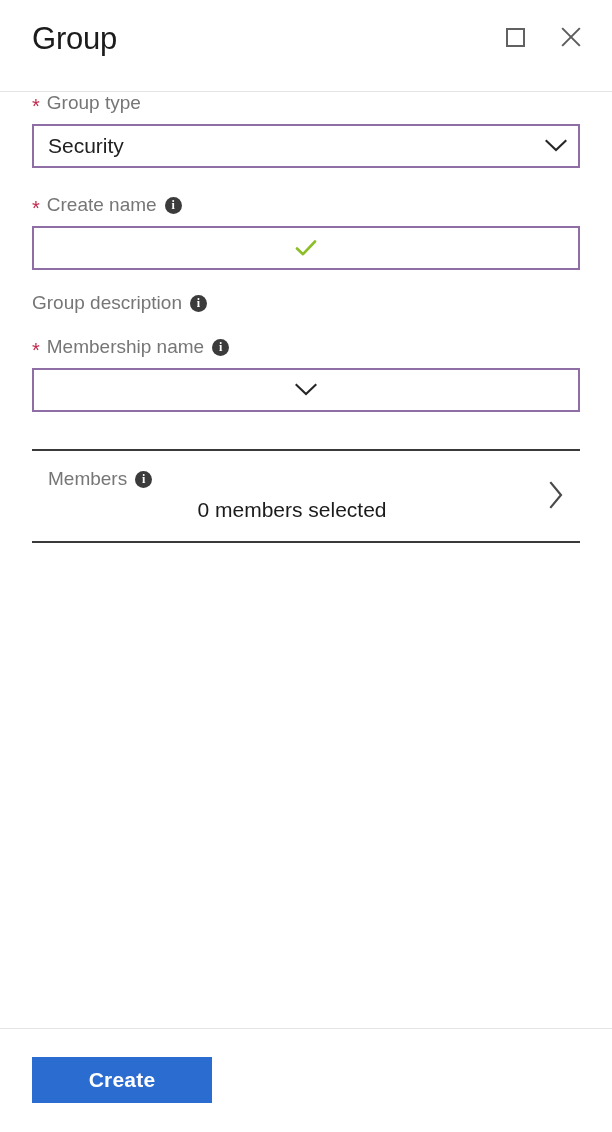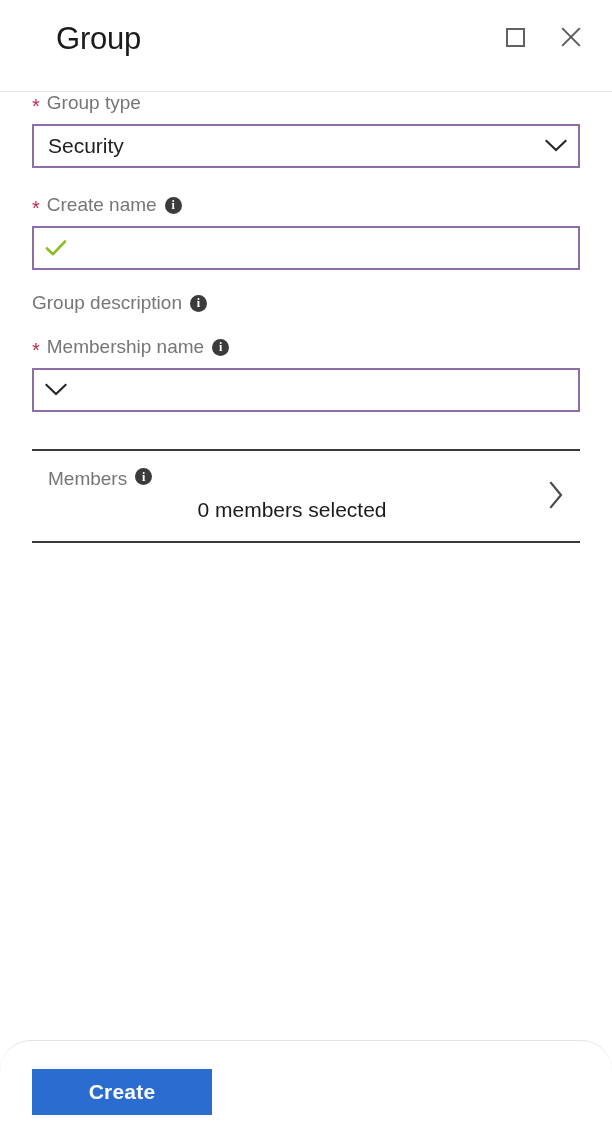--- a/index.html
+++ b/index.html
@@ -25,21 +25,20 @@
   }
   .blade-title {
     position: absolute;
     left: 32px;
     top: 21px;
     font-size: 31px;
     font-weight: 300;
     letter-spacing: -0.2px;
     color: #1b1b1b;
     line-height: 36px;
-    margin-left: 24px;
   }
   .header-actions {
     position: absolute;
     right: 26px;
     top: 22px;
     display: flex;
     align-items: center;
     gap: 26px;
   }
   .hdr-btn {
@@ -128,20 +127,21 @@
   .control {
     position: relative;
     margin-top: 10px;
     height: 44px;
     border: 2px solid #8e6ea4;
     background: #ffffff;
     box-sizing: border-box;
     display: flex;
     align-items: center;
     cursor: pointer;
+    justify-content: center;
   }
   .control-value {
     flex: 1;
     padding: 0 14px;
     font-size: 21px;
     color: #212121;
     font-weight: 400;
     line-height: 24px;
     white-space: nowrap;
     overflow: hidden;
@@ -177,21 +177,21 @@
   }
   .members-row {
     display: flex;
     align-items: center;
     padding: 17px 4px 19px 16px;
     cursor: pointer;
   }
   .members-text { flex: 1; }
   .members-label {
     display: flex;
-    align-items: flex-start;
+    align-items: center;
     font-size: 19px;
     color: #767676;
     line-height: 22px;
   }
   .members-value {
     margin-top: 7px;
     font-size: 21px;
     color: #1b1b1b;
     line-height: 25px;
     text-align: center;
@@ -204,24 +204,23 @@
     flex: none;
   }
   .chevron-right svg { display: block; }
 
   
   .blade-footer {
     position: absolute;
     left: 0;
     right: 0;
     bottom: 0;
-    height: 92px;
+    height: 104px;
     border-top: 1px solid #e4e4e4;
     box-sizing: border-box;
-    border-radius: 31px;
   }
   .create-button {
     position: absolute;
     left: 32px;
     top: 28px;
     width: 180px;
     height: 46px;
     background: #2b6cd0;
     border: none;
     color: #ffffff;

